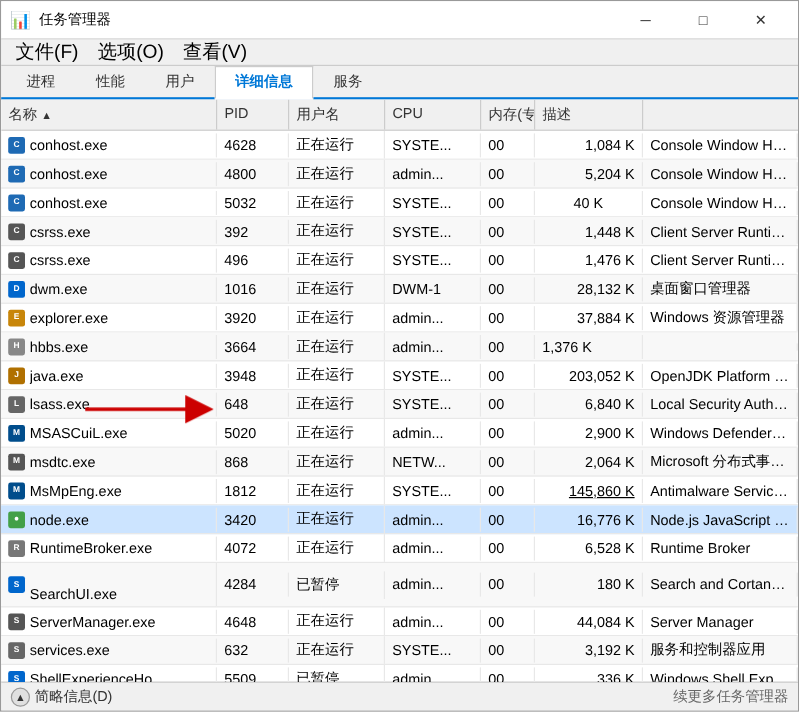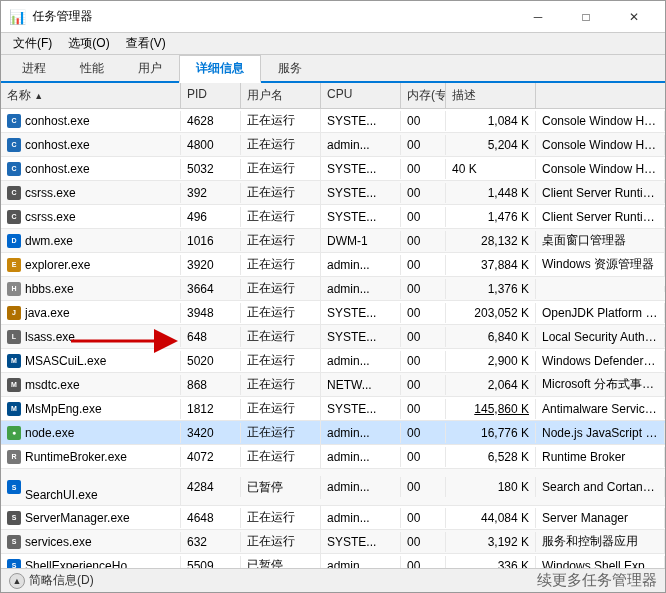--- a/index.html
+++ b/index.html
@@ -56,21 +56,21 @@
     .menu-bar {
       background: #f0f0f0;
       height: 22px;
       display: flex;
       align-items: center;
       padding: 0 4px;
       border-bottom: 1px solid #ccc;
     }
     .menu-item {
       padding: 2px 8px;
-      font-size: 12px;
+      font-size: 16px;
       cursor: pointer;
       color: #000;
     }
     .tabs-bar {
       background: #f0f0f0;
       height: 28px;
       display: flex;
       align-items: flex-end;
       padding: 0 4px;
       border-bottom: 2px solid #0078d7;
@@ -249,21 +249,21 @@
   </div>
           <div class="table-row">
     <div class="td name-cell">
       <span style="display:inline-flex;align-items:center;justify-content:center;width:14px;height:14px;background:#1e6ab4;color:#fff;font-size:7px;font-weight:bold;border-radius:2px;flex-shrink:0;">C</span>
       <span style="overflow:hidden;text-overflow:ellipsis;">conhost.exe</span>
     </div>
     <div class="td">5032</div>
     <div class="td">正在运行</div>
     <div class="td">SYSTE...</div>
     <div class="td">00</div>
-    <div class="td" style="text-align:left;">40 K</div>
+    <div class="td" style="text-align:center;">40 K</div>
     <div class="td">Console Window Host</div>
   </div>
           <div class="table-row">
     <div class="td name-cell">
       <span style="display:inline-flex;align-items:center;justify-content:center;width:14px;height:14px;background:#555;color:#fff;font-size:7px;font-weight:bold;border-radius:2px;flex-shrink:0;">C</span>
       <span style="overflow:hidden;text-overflow:ellipsis;">csrss.exe</span>
     </div>
     <div class="td">392</div>
     <div class="td">正在运行</div>
     <div class="td">SYSTE...</div>
@@ -309,21 +309,21 @@
   </div>
           <div class="table-row">
     <div class="td name-cell">
       <span style="display:inline-flex;align-items:center;justify-content:center;width:14px;height:14px;background:#888;color:#fff;font-size:7px;font-weight:bold;border-radius:2px;flex-shrink:0;">H</span>
       <span style="overflow:hidden;text-overflow:ellipsis;">hbbs.exe</span>
     </div>
     <div class="td">3664</div>
     <div class="td">正在运行</div>
     <div class="td">admin...</div>
     <div class="td">00</div>
-    <div class="td" style="text-align:right;">1,376 K</div>
+    <div class="td" style="text-align:left;">1,376 K</div>
     <div class="td"></div>
   </div>
           <div class="table-row">
     <div class="td name-cell">
       <span style="display:inline-flex;align-items:center;justify-content:center;width:14px;height:14px;background:#b07000;color:#fff;font-size:7px;font-weight:bold;border-radius:2px;flex-shrink:0;">J</span>
       <span style="overflow:hidden;text-overflow:ellipsis;">java.exe</span>
     </div>
     <div class="td">3948</div>
     <div class="td">正在运行</div>
     <div class="td">SYSTE...</div>
@@ -465,21 +465,21 @@
   </div>
         </div>
     </div>
   </div>
 
   <div class="status-bar">
     <div class="status-left">
       <div class="arrow-btn">▲</div>
       <span>简略信息(D)</span>
     </div>
-    <div style="font-size:15px;color:#666;">
+    <div style="font-size:12px;color:#666;">
       <span>续更多任务管理器</span>
     </div>
   </div>
 
   <svg style="position:absolute;left:60px;top:320px;pointer-events:none;" width="130" height="40">
     <defs>
       <marker id="ah" markerWidth="8" markerHeight="8" refX="4" refY="4" orient="auto">
         <path d="M0,0 L8,4 L0,8 Z" fill="#cc0000"></path>
       </marker>
     </defs>

